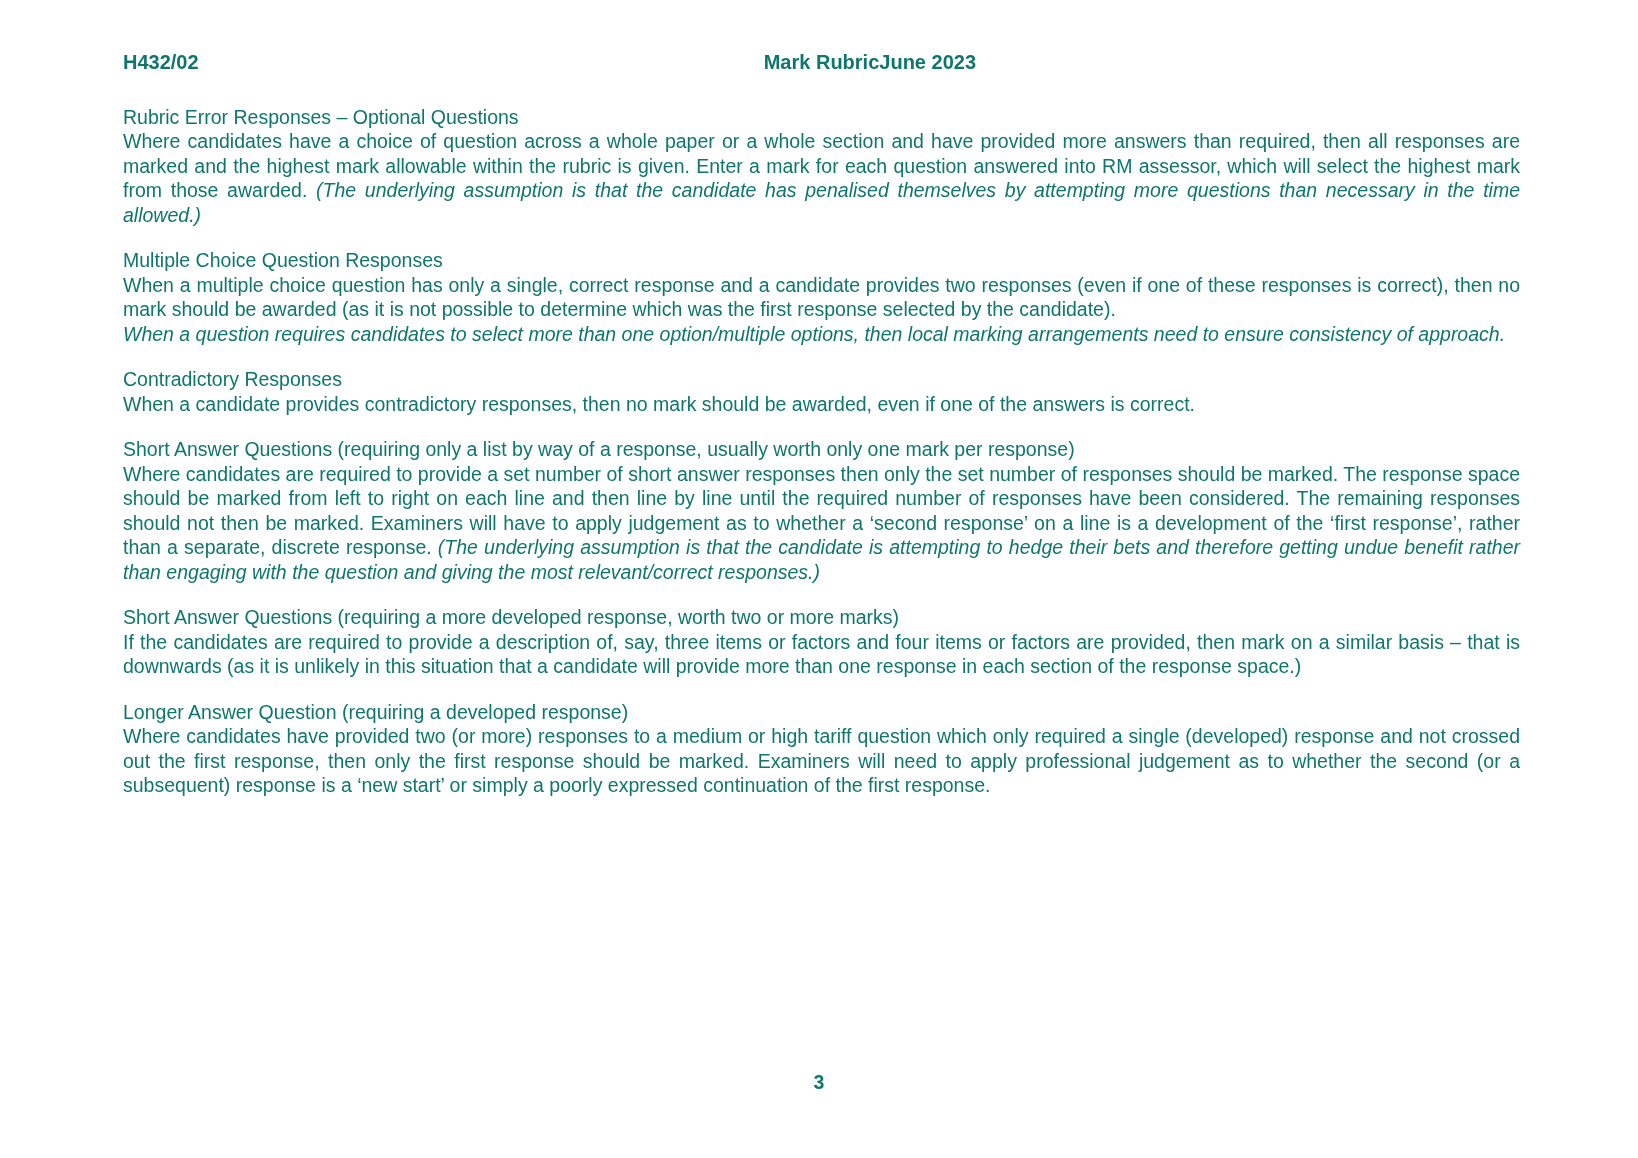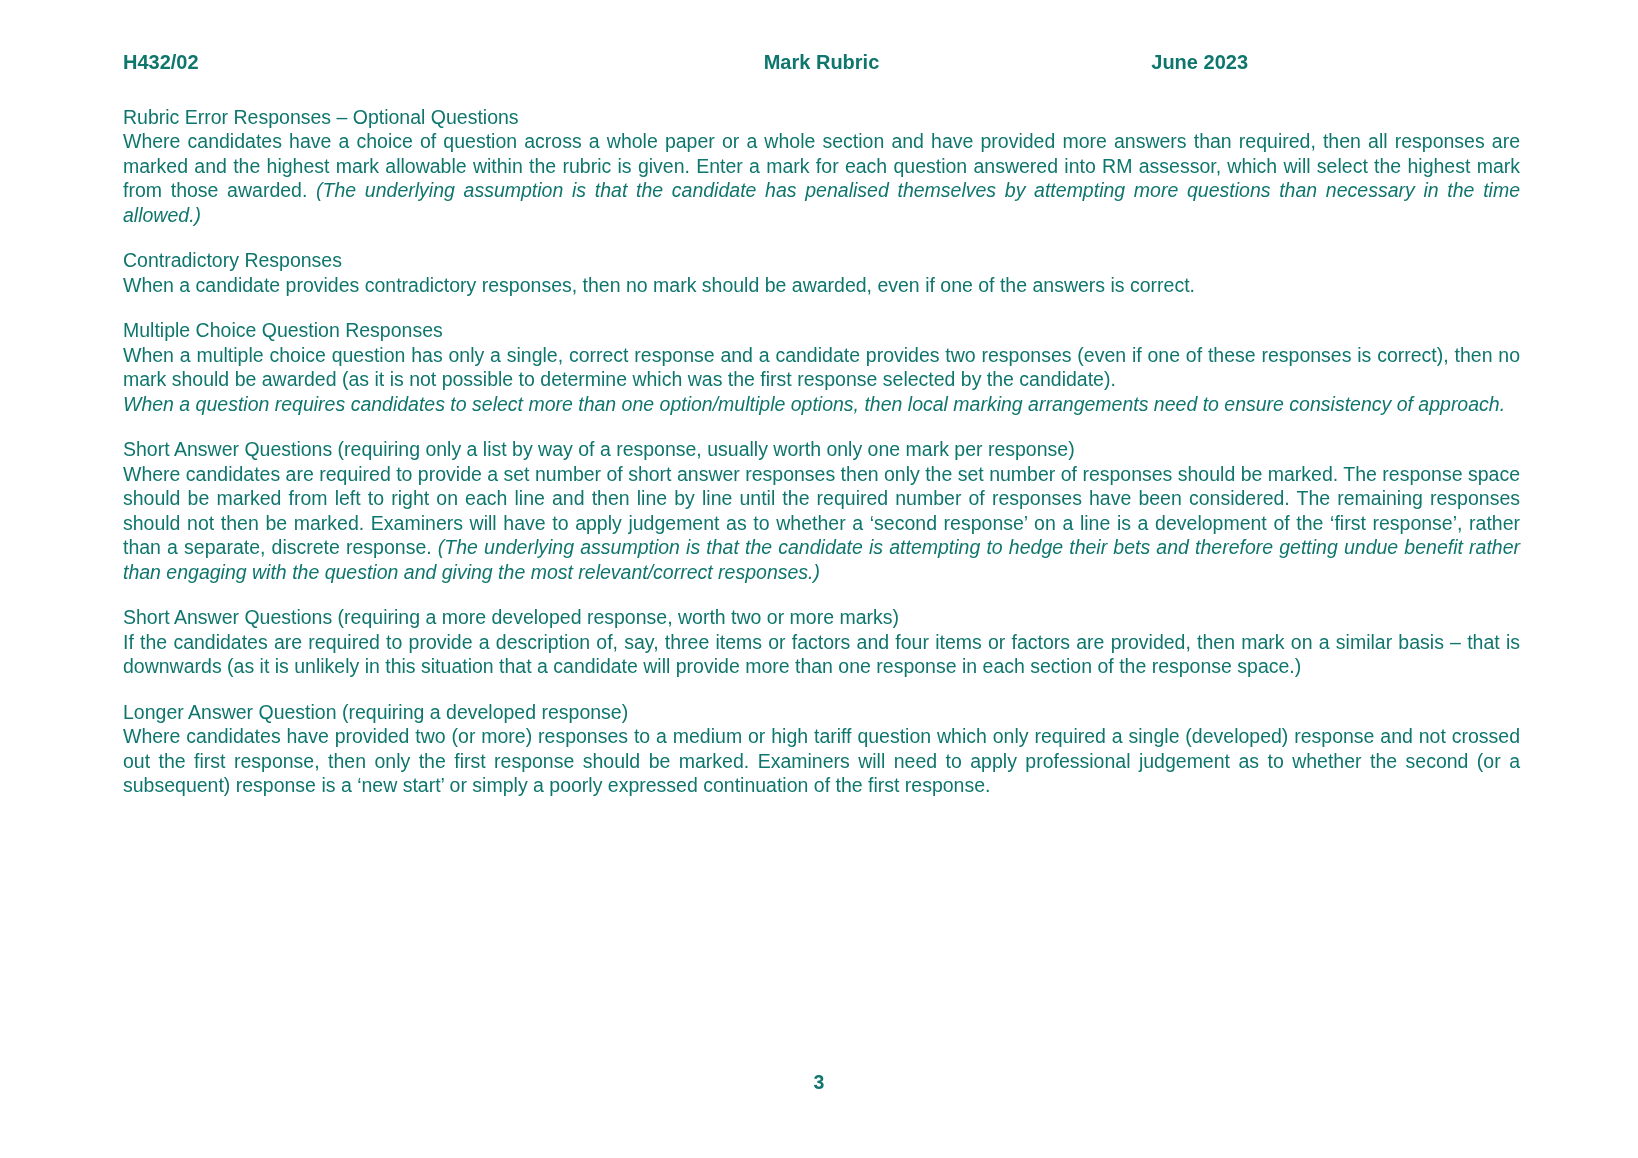--- a/index.html
+++ b/index.html
@@ -7,21 +7,21 @@
     width:1638px;height:1158px;background:#ffffff;position:relative;
     box-sizing:border-box;padding:50px 118px 0 123px;
     font-family:"Liberation Sans",sans-serif;font-size:19.5px;line-height:24.5px;color:#0f766e;
     margin:0 auto;overflow:hidden;
   }
   .doc-header{
     display:grid;grid-template-columns:1fr auto 1fr;align-items:baseline;
     font-weight:bold;font-size:20px;margin-bottom:30px;
   }
   .doc-header .hc{text-align:center;}
-  .doc-header .hr{text-align:center;}
+  .doc-header .hr{text-align:left;}
   section.doc-section + section.doc-section{margin-top:21px;}
   p.heading,p.para{margin:0;}
   p.para{text-align:justify;}
   .b{font-weight:normal;}
   .i{font-style:italic;}
   .doc-footer{
     position:absolute;left:0;right:0;top:1070px;text-align:center;
     font-weight:bold;font-size:19.5px;
   }
 </style>
@@ -34,27 +34,27 @@
     <span class="hc">Mark Rubric</span>
     <span class="hr">June 2023</span>
   </header>
 
   <main id="doc-body">
       <section class="doc-section">
         <p class="heading"><span class="b">Rubric Error Responses – Optional Questions</span></p>
         <p class="para"><span>Where candidates have a choice of question across a whole paper or a whole section and have provided more answers than required, then all responses are marked and the highest mark allowable within the rubric is given. Enter a mark for each question answered into RM assessor, which will select the highest mark from those awarded. </span><span class="i">(The underlying assumption is that the candidate has penalised themselves by attempting more questions than necessary in the time allowed.)</span></p>
       </section>
       <section class="doc-section">
-        <p class="heading"><span class="b">Contradictory Responses</span></p>
-        <p class="para"><span>When a candidate provides contradictory responses, then no mark should be awarded, even if one of the answers is correct.</span></p>
-      </section>
-      <section class="doc-section">
         <p class="heading"><span class="b">Multiple Choice Question Responses</span></p>
         <p class="para"><span>When a multiple choice question has only a single, correct response and a candidate provides two responses (even if one of these responses is correct), then no mark should be awarded (as it is not possible to determine which was the first response selected by the candidate).</span></p>
         <p class="para"><span class="i">When a question requires candidates to select more than one option/multiple options, then local marking arrangements need to ensure consistency of approach.</span></p>
+      </section>
+      <section class="doc-section">
+        <p class="heading"><span class="b">Contradictory Responses</span></p>
+        <p class="para"><span>When a candidate provides contradictory responses, then no mark should be awarded, even if one of the answers is correct.</span></p>
       </section>
       <section class="doc-section">
         <p class="heading"><span class="b">Short Answer Questions</span><span> (requiring only a list by way of a response, usually worth only </span><span class="b">one mark per response</span><span>)</span></p>
         <p class="para"><span>Where candidates are required to provide a set number of short answer responses then only the set number of responses should be marked. The response space should be marked from left to right on each line and then line by line until the required number of responses have been considered. The remaining responses should not then be marked. Examiners will have to apply judgement as to whether a ‘second response’ on a line is a development of the ‘first response’, rather than a separate, discrete response.  </span><span class="i">(The underlying assumption is that the candidate is attempting to hedge their bets and therefore getting undue benefit rather than engaging with the question and giving the most relevant/correct responses.)</span></p>
       </section>
       <section class="doc-section">
         <p class="heading"><span class="b">Short Answer Questions</span><span> (requiring a more developed response, worth </span><span class="b">two or more marks</span><span>)</span></p>
         <p class="para"><span>If the candidates are required to provide a description of, say, three items or factors and four items or factors are provided, then mark on a similar basis – that is downwards (as it is unlikely in this situation that a candidate will provide more than one response in each section of the response space.)</span></p>
       </section>
       <section class="doc-section">

